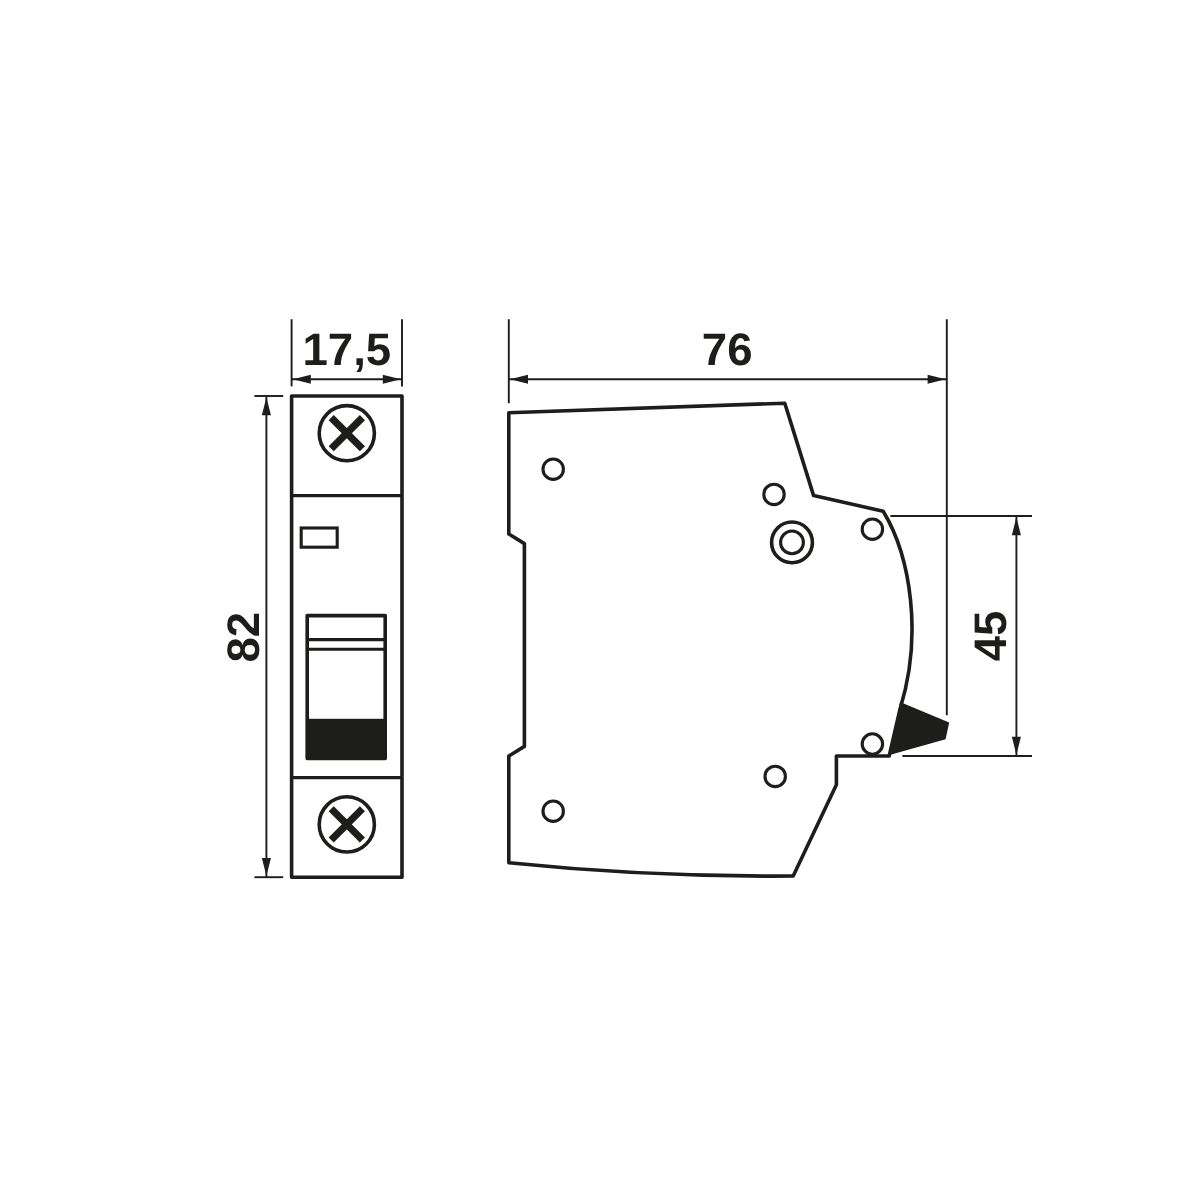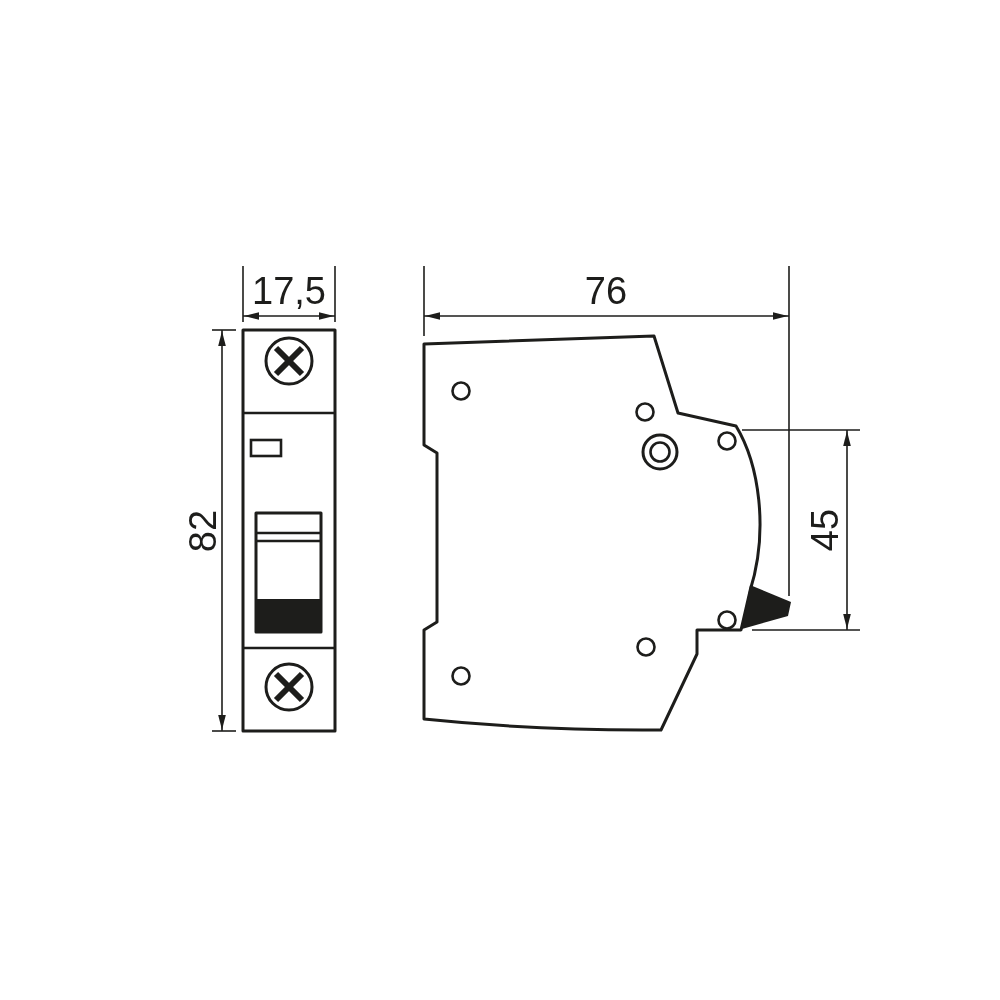--- a/index.html
+++ b/index.html
@@ -7,20 +7,21 @@
     padding: 0;
     background: #ffffff;
   }
   .stage {
     position: relative;
     width: 1000px;
     height: 1000px;
     background: #ffffff;
     font-family: "Liberation Sans", sans-serif;
     overflow: hidden;
+    font-weight: bold;
   }
   svg { display: block; }
   .outline {
     fill: none;
     stroke: var(--line, #1d1d1b);
     stroke-width: 3;
     stroke-linejoin: round;
     stroke-linecap: round;
   }
   .inner {

